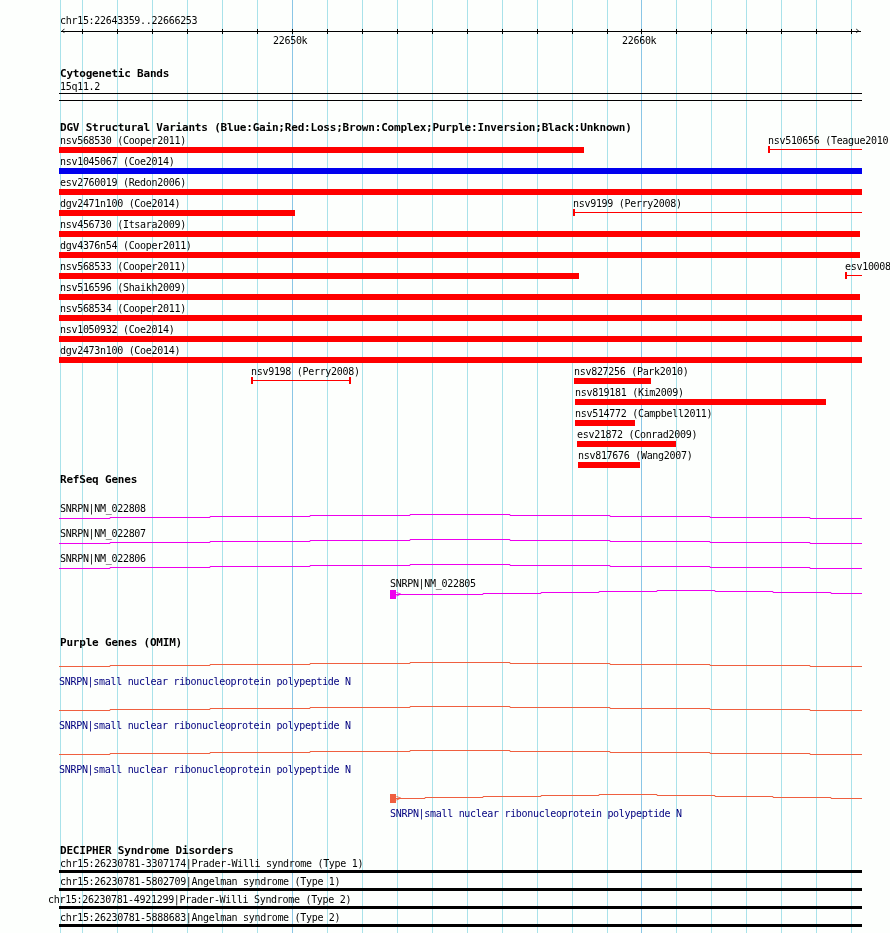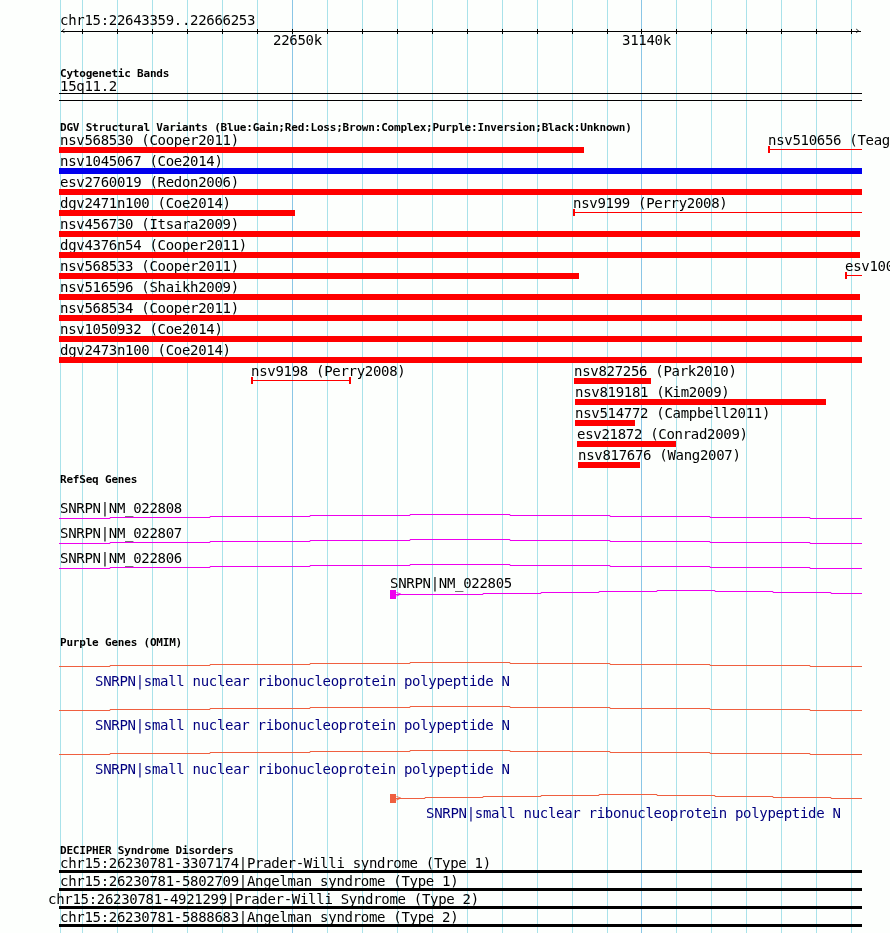--- a/index.html
+++ b/index.html
@@ -1,23 +1,23 @@
 <!DOCTYPE html>
 <html><head>
 <meta charset="utf-8">
 <style>
   html, body { margin:0; padding:0; }
   body { width:890px; height:933px; background:#fdfffd; position:relative; overflow:hidden;
          font-family:"DejaVu Sans Mono", "Liberation Mono", monospace; }
   #canvas { position:absolute; left:0; top:0; width:890px; height:933px; }
   .grid { position:absolute; top:0; width:1px; height:933px; background:#a9e2ea; }
   .grid.major { background:#8ac6e6; }
-  .txt { position:absolute; font-size:14px; line-height:11px; color:#000; white-space:nowrap; letter-spacing:-0.3px; }
+  .txt { position:absolute; font-size:10px; line-height:11px; color:#000; white-space:nowrap; letter-spacing:-0.3px; }
   .title { position:absolute; font-size:11px; line-height:12px; font-weight:bold; color:#000; white-space:nowrap; letter-spacing:-0.2px; }
-  .navy { color:#00007f;margin-left:36px; }
+  .navy { color:#00007f; }
   .bar { position:absolute; }
   .hline { position:absolute; height:1px; }
   .tick { position:absolute; width:1px; height:5px; background:#000; top:29px; }
   .endcap { position:absolute; width:2px; height:7px; }
 </style>
 </head>
 <body>
 
 <div id="canvas">
 
@@ -70,21 +70,21 @@
     <div class="tick" style="left:572px"></div>
     <div class="tick" style="left:607px"></div>
     <div class="tick" style="left:641px"></div>
     <div class="tick" style="left:676px"></div>
     <div class="tick" style="left:711px"></div>
     <div class="tick" style="left:746px"></div>
     <div class="tick" style="left:781px"></div>
     <div class="tick" style="left:816px"></div>
     <div class="tick" style="left:851px"></div>
     <div class="txt" style="left:273px;top:35px">22650k</div>
-    <div class="txt" style="left:622px;top:35px">31140k</div>
+    <div class="txt" style="left:622px;top:35px">22660k</div>
   </div>
 
   <div>
     <div class="title" style="left:60px;top:68px">Cytogenetic Bands</div>
     <div class="txt" style="left:60px;top:81px">15q11.2</div>
     <div class="hline" style="left:59px;top:93px;width:803px;background:#000"></div>
     <div class="hline" style="left:59px;top:100px;width:803px;background:#000"></div>
   </div>
 
   <div>

